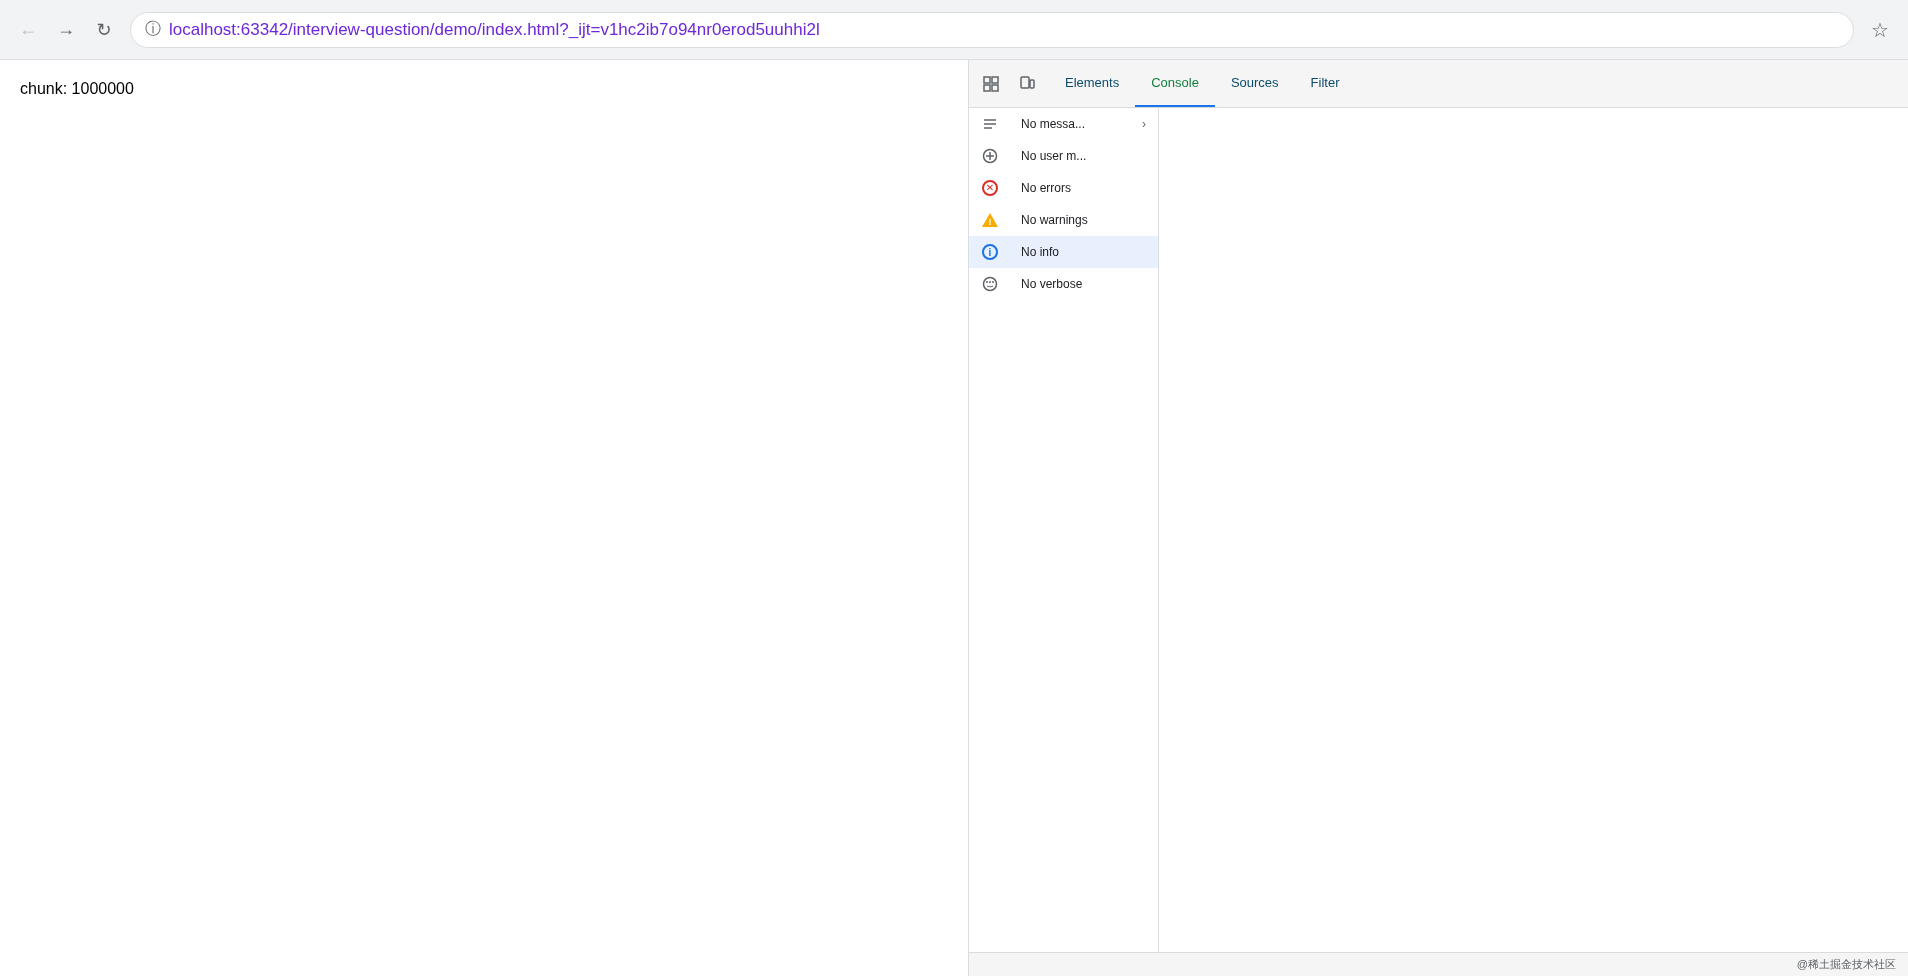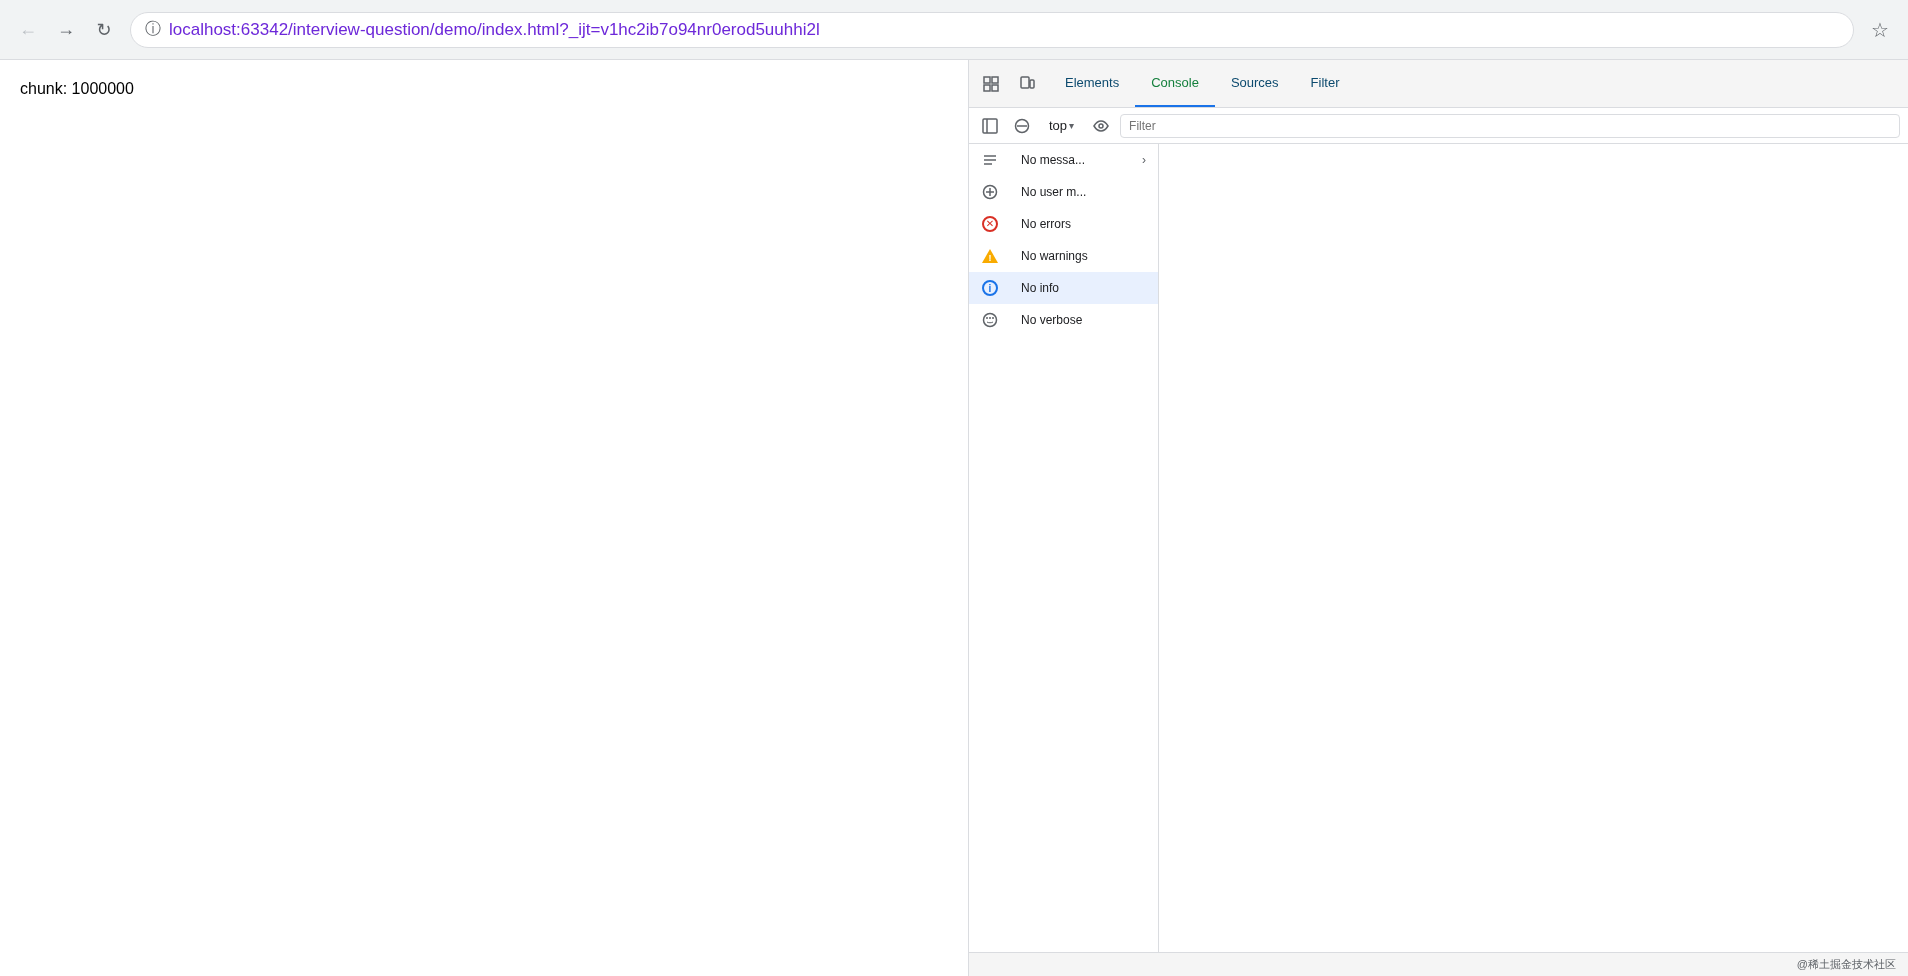--- a/index.html
+++ b/index.html
@@ -358,50 +358,20 @@
         </div>
         <div class="dt-tab">
           <span>Sources</span>
         </div>
         <div class="dt-tab">
           <span>Filter</span>
         </div>
       </div>
     </div>
 
-    <div class="devtools-toolbar">
-
-      <button class="toolbar-btn">
-        <svg width="16" height="16" viewBox="0 0 16 16" fill="none">
-          <rect x="1" y="1" width="14" height="14" rx="1" stroke="#5f6368" stroke-width="1.5"></rect>
-          <line x1="5" y1="1" x2="5" y2="15" stroke="#5f6368" stroke-width="1.5"></line>
-        </svg>
-      </button>
-
-      <button class="toolbar-btn">
-        <svg width="16" height="16" viewBox="0 0 16 16" fill="none">
-          <circle cx="8" cy="8" r="6.5" stroke="#5f6368" stroke-width="1.5"></circle>
-          <line x1="3" y1="8" x2="13" y2="8" stroke="#5f6368" stroke-width="1.5"></line>
-        </svg>
-      </button>
-
-      <button class="top-dropdown">
-        <span>top</span>
-        <span class="chevron">▾</span>
-      </button>
-
-      <button class="toolbar-btn">
-        <svg width="18" height="16" viewBox="0 0 18 16" fill="none">
-          <path d="M9 3C5 3 2 8 2 8s3 5 7 5 7-5 7-5-3-5-7-5z" stroke="#5f6368" stroke-width="1.5"></path>
-          <circle cx="9" cy="8" r="2" stroke="#5f6368" stroke-width="1.5"></circle>
-        </svg>
-      </button>
-
-      <input class="filter-input" type="text" placeholder="Filter" style="">
-    </div>
 
     <div class="devtools-body">
 
       <div class="console-sidebar">
 
         <div class="filter-item">
           <div class="filter-icon">
             <svg width="16" height="14" viewBox="0 0 16 14" fill="none">
               <line x1="2" y1="3" x2="14" y2="3" stroke="#5f6368" stroke-width="1.5"></line>
               <line x1="2" y1="7" x2="14" y2="7" stroke="#5f6368" stroke-width="1.5"></line>

